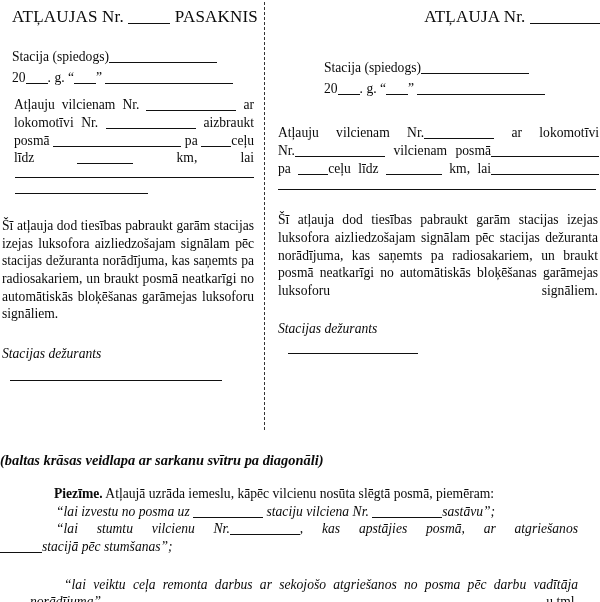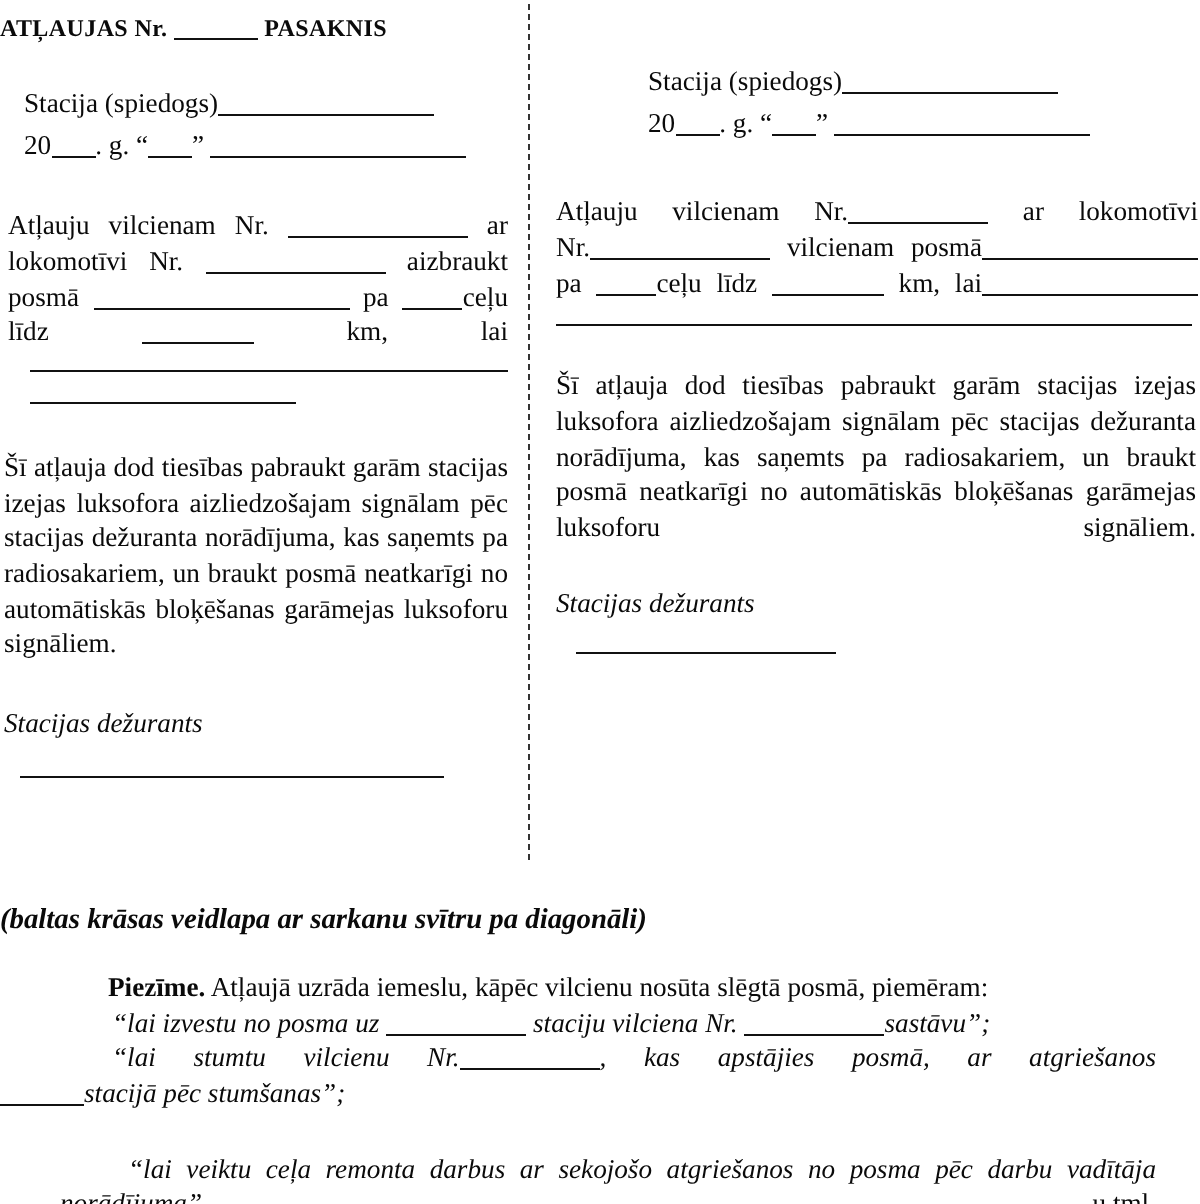--- a/index.html
+++ b/index.html
@@ -40,24 +40,24 @@
   }
 
   .col {
     position: absolute;
     top: 0;
   }
   .col-left  { left: 0px;   width: 258px; }
   .col-right { left: 272px; width: 328px; }
 
   .title {
-    font-weight: bold;
-    font-size: 12px;
+    font-weight: normal;
+    font-size: 17px;
     letter-spacing: 0.2px;
-    text-align: left;
+    text-align: right;
     white-space: nowrap;
   }
   .title .blank { font-weight: bold; }
 
   .blank {
     display: inline-block;
     border-bottom: 1.3px solid #111;
     vertical-align: -2px;
     height: 0.82em;
   }
@@ -138,21 +138,21 @@
       <div class="body-text" style="margin-top:21px; padding-left:12px;">
         <div>
           <span>Stacija (spiedogs)</span><span class="blank b-xxl"></span>
         </div>
         <div style="margin-top:3px;">
           <span>20</span><span class="blank b-xxs"></span><span>. g. “</span><span class="blank b-xxs"></span><span>”</span>
           <span class="blank b-w"></span>
         </div>
       </div>
 
-      <div class="body-text" style="margin-top:23px; padding-left:4px; padding-right:4px;">
+      <div class="body-text" style="margin-top:10px; padding-left:14px; padding-right:4px;">
         <div class="just">
           <span>Atļauju vilcienam Nr.</span>
           <span class="blank b-xl"></span>
           <span>ar</span>
         </div>
         <div class="just">
           <span>lokomotīvi Nr.</span>
           <span class="blank b-xl"></span>
           <span>aizbraukt</span>
         </div>
@@ -175,20 +175,24 @@
 
       <div class="body-text just" style="margin-top:23px; padding-left:2px; padding-right:4px;">Šī atļauja dod tiesības pabraukt garām stacijas izejas luksofora aizliedzošajam signālam pēc stacijas dežuranta norādījuma, kas saņemts pa radiosakariem, un braukt posmā neatkarīgi no automātiskās bloķēšanas garāmejas luksoforu signāliem.</div>
 
       <div class="sig" style="margin-top:23px; padding-left:2px;">Stacijas dežurants</div>
 
       <div class="ruleline" style="margin:18px 36px 0 10px;"></div>
     </div>
 
     <div class="col col-right">
 
+      <div class="title" style="margin-top:7px;">
+        <span>ATĻAUJA Nr.</span>
+        <span class="blank b-l"></span>
+      </div>
 
       <div class="body-text" style="margin-top:32px; padding-left:52px;">
         <div>
           <span>Stacija (spiedogs)</span><span class="blank b-xxl"></span>
         </div>
         <div style="margin-top:3px;">
           <span>20</span><span class="blank b-xxs"></span><span>. g. “</span><span class="blank b-xxs"></span><span>”</span>
           <span class="blank b-w"></span>
         </div>
       </div>

